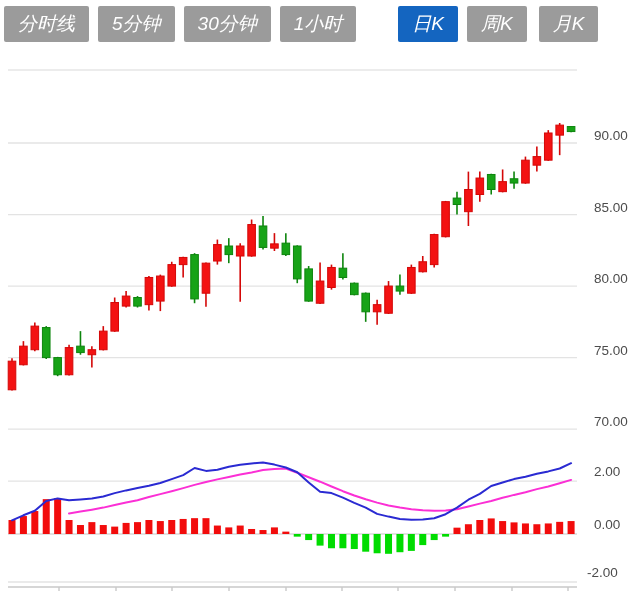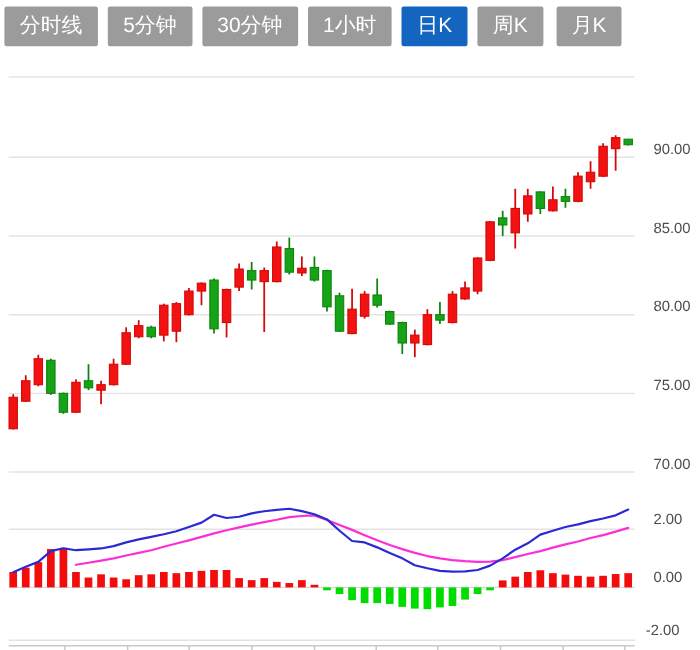--- a/index.html
+++ b/index.html
@@ -2,23 +2,23 @@
 <html><head>
 <meta charset="utf-8">
 <style>
   html,body{margin:0;padding:0;background:#ffffff;}
   body{font-family:"Liberation Sans","DejaVu Sans",sans-serif;}
   .app{position:relative;width:636px;height:591px;background:#fff;overflow:hidden;}
   .toolbar{position:absolute;top:6px;left:4px;white-space:nowrap;z-index:2;}
   .tf-btn{
     display:inline-block;height:36px;line-height:36px;border:none;cursor:pointer;
     background:#9b9b9b;color:#ffffff;font-size:19px;padding:0 14px;margin-right:9px;
-    border-radius:2px;font-family:"Liberation Sans","DejaVu Sans",sans-serif;vertical-align:top;
+    border-radius:2px;font-family:"Liberation Sans","DejaVu Sans",sans-serif;vertical-align:top;font-style:italic;
   }
-  .tf-btn:nth-child(5){}
+  .tf-btn:nth-child(5){margin-left:33px;}
   .tf-btn:nth-child(7){margin-left:3px;}
   .tf-btn.active{background:#1465c0;}
   #chart{position:absolute;top:0;left:0;display:block;}
 </style>
 </head>
 <body>
 
 <div class="app">
   <div class="toolbar" id="toolbar"><button class="tf-btn">分时线</button><button class="tf-btn">5分钟</button><button class="tf-btn">30分钟</button><button class="tf-btn">1小时</button><button class="tf-btn active">日K</button><button class="tf-btn">周K</button><button class="tf-btn">月K</button></div>
   <svg id="chart" width="636" height="591" viewBox="0 0 636 591">

